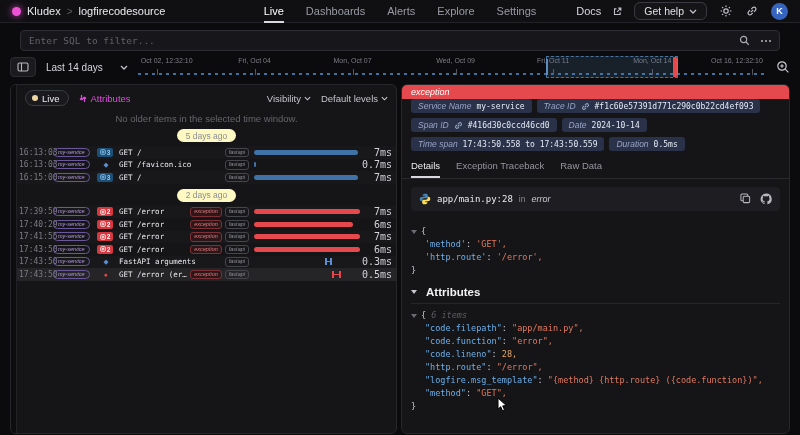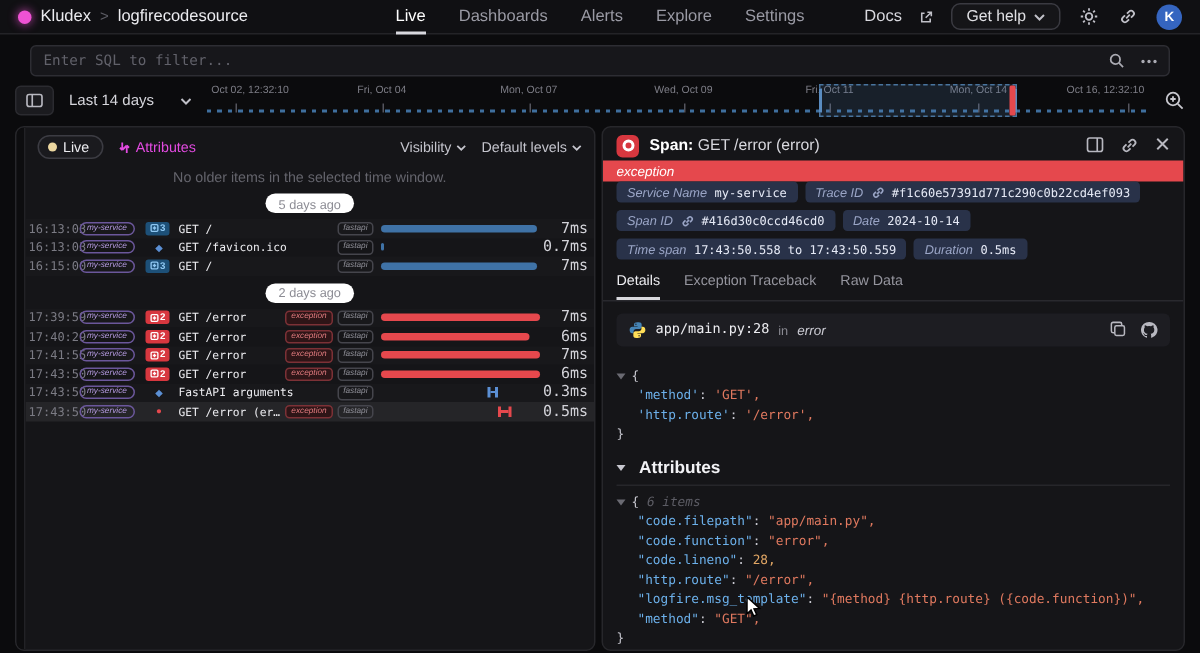--- a/index.html
+++ b/index.html
@@ -63,21 +63,21 @@
   
   .lp-header { height:20px; margin-top:3px; display:flex; align-items:center; gap:10px; padding:0 8px; }
   .live-pill { display:flex; align-items:center; gap:4px; border:1px solid #3c3c43;
                border-radius:999px; padding:1.5px 9px 1.5px 6px; background:#1a1a1e; }
   .live-dot { width:6px; height:6px; border-radius:50%; background:#ecd7a0; }
   .live-pill span { font-size:9.5px; color:#ececf0; }
   .disconnect { display:flex; align-items:center; gap:3px; color:#e24ae0; font-size:9.5px; }
   .lp-sp { flex:1; }
   .lp-dd { display:flex; align-items:center; gap:3px; font-size:9.5px; color:#c4c4cc; }
   .empty-msg { text-align:center; font-size:9.5px; color:#64646c; margin-top:5px; }
-  .divider-pill { width:fit-content; margin:5px auto 4px; background:#ffffff; border-radius:999px;
+  .divider-pill { width:fit-content; margin:5px auto 4px; background:#fef9c3; border-radius:999px;
                   padding:1.5px 9px; font-size:8.5px; color:#8c8c94; }
 
   .row { display:grid; grid-template-columns:34px 44px 18px minmax(0,1fr) auto 108px 30px;
          align-items:center; height:12.5px; padding:0 4px 0 2px; }
   .row:nth-child(odd) { background:rgba(255,255,255,.015); }
   .row.selected { background:rgba(255,255,255,.07); }
   .rt { font-family:"DejaVu Sans Mono",monospace; font-size:8px; color:#7b7b84; }
   .svc { justify-self:start; border:1px solid #6b579b; color:#b49ae0; border-radius:999px;
          font-size:5.5px; font-style:italic; padding:0 4px; line-height:7px; white-space:nowrap; }
   .badge { width:16px; height:9px; border-radius:2px; font-size:6.5px; display:flex;
@@ -447,40 +447,20 @@
             <span class="tag fa">fastapi</span>
           </span>
         <span class="barzone">
             <span class="marker red" style="left:72%;width:9%"></span>
           </span>
         <span class="rdur">0.5ms</span>
       </div>
     </div>
 
     <div class="panel right-panel">
-      <div class="rp-header">
-        <span class="err-chip">
-            <i></i>
-          </span>
-        <span class="rp-title"><b>Span:</b> <span>GET /error (error)</span></span>
-        <span class="rp-icons">
-          <svg width="12" height="11" viewBox="0 0 12 11" fill="none" stroke="#b8b8c0" stroke-width="1.1">
-              <rect x="1" y="1" width="10" height="9" rx="1.5"></rect>
-              <path d="M7.5 1v9"></path>
-            </svg>
-          <svg width="12" height="12" viewBox="0 0 12 12" fill="none" stroke="#b8b8c0" stroke-width="1.2">
-              <path d="M4.8 7.2l2.4-2.4"></path>
-              <path d="M4 5.2L2.6 6.6a1.9 1.9 0 102.7 2.7L6.7 7.9"></path>
-              <path d="M8 6.8l1.4-1.4a1.9 1.9 0 10-2.7-2.7L5.3 4.1"></path>
-            </svg>
-          <svg width="10" height="10" viewBox="0 0 10 10" fill="none" stroke="#b8b8c0" stroke-width="1.3">
-              <path d="M1.5 1.5l7 7M8.5 1.5l-7 7"></path>
-            </svg>
-        </span>
-      </div>
 
       <div class="banner">exception</div>
 
       <div class="meta">
         <span class="mpill">
             <span class="ml">Service Name</span>
             <span class="mv">my-service</span>
           </span>
         <span class="mpill">
             <span class="ml">Trace ID</span>

